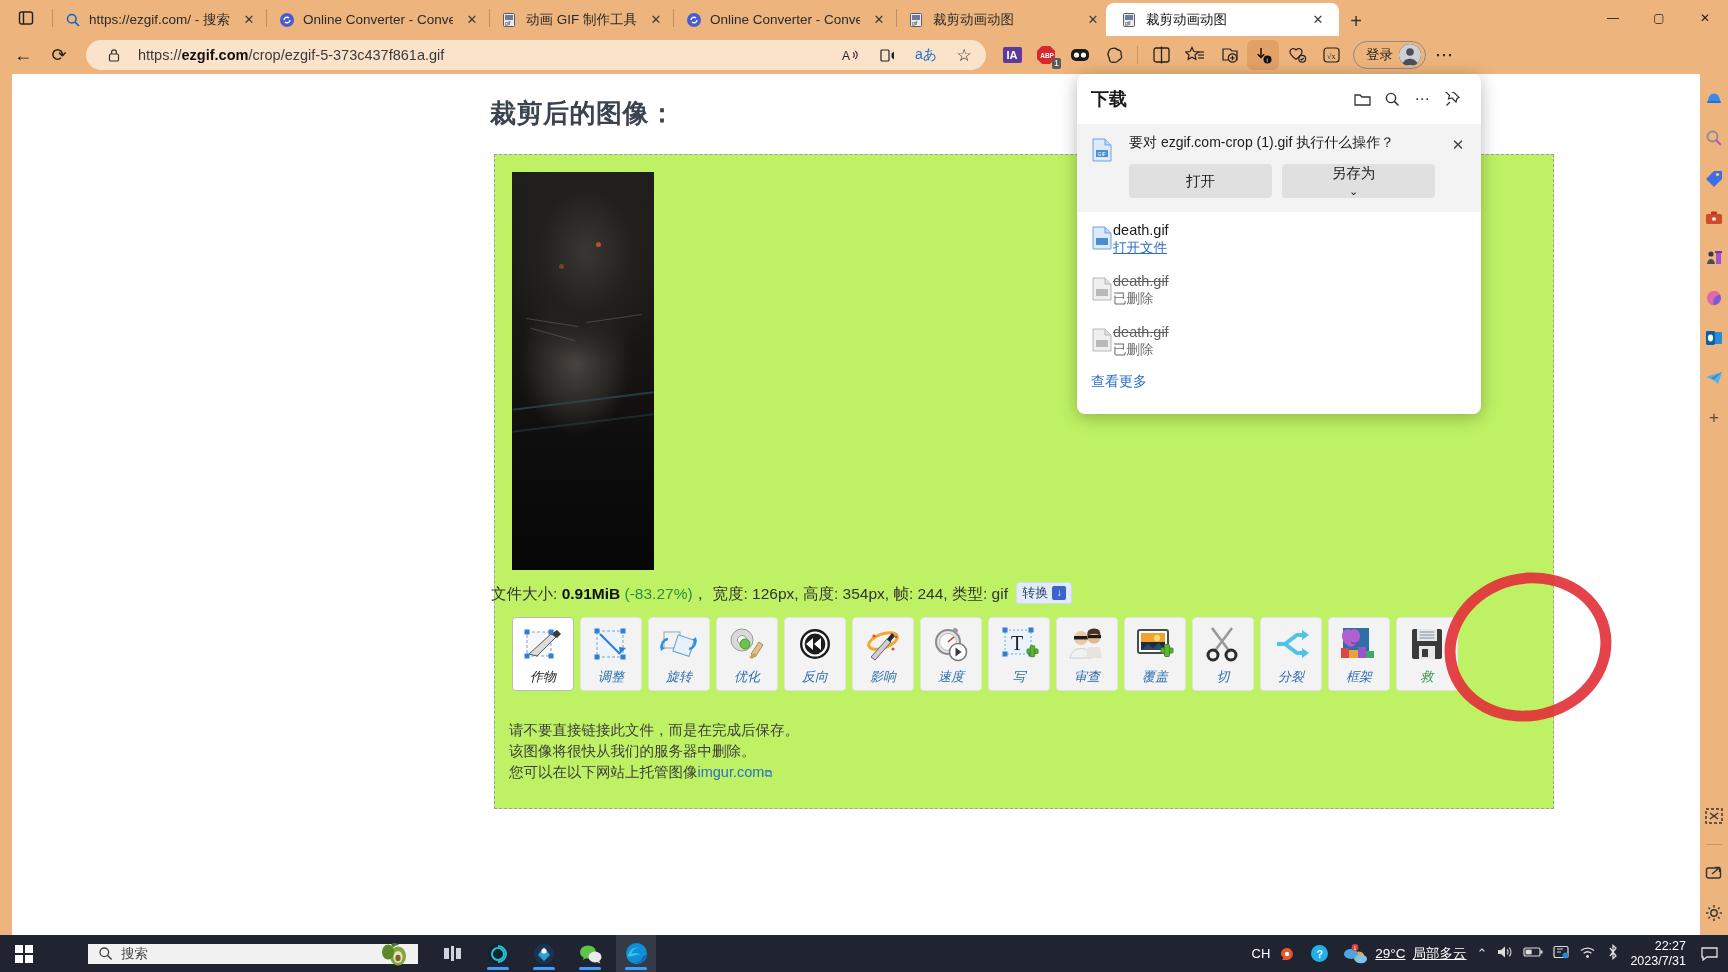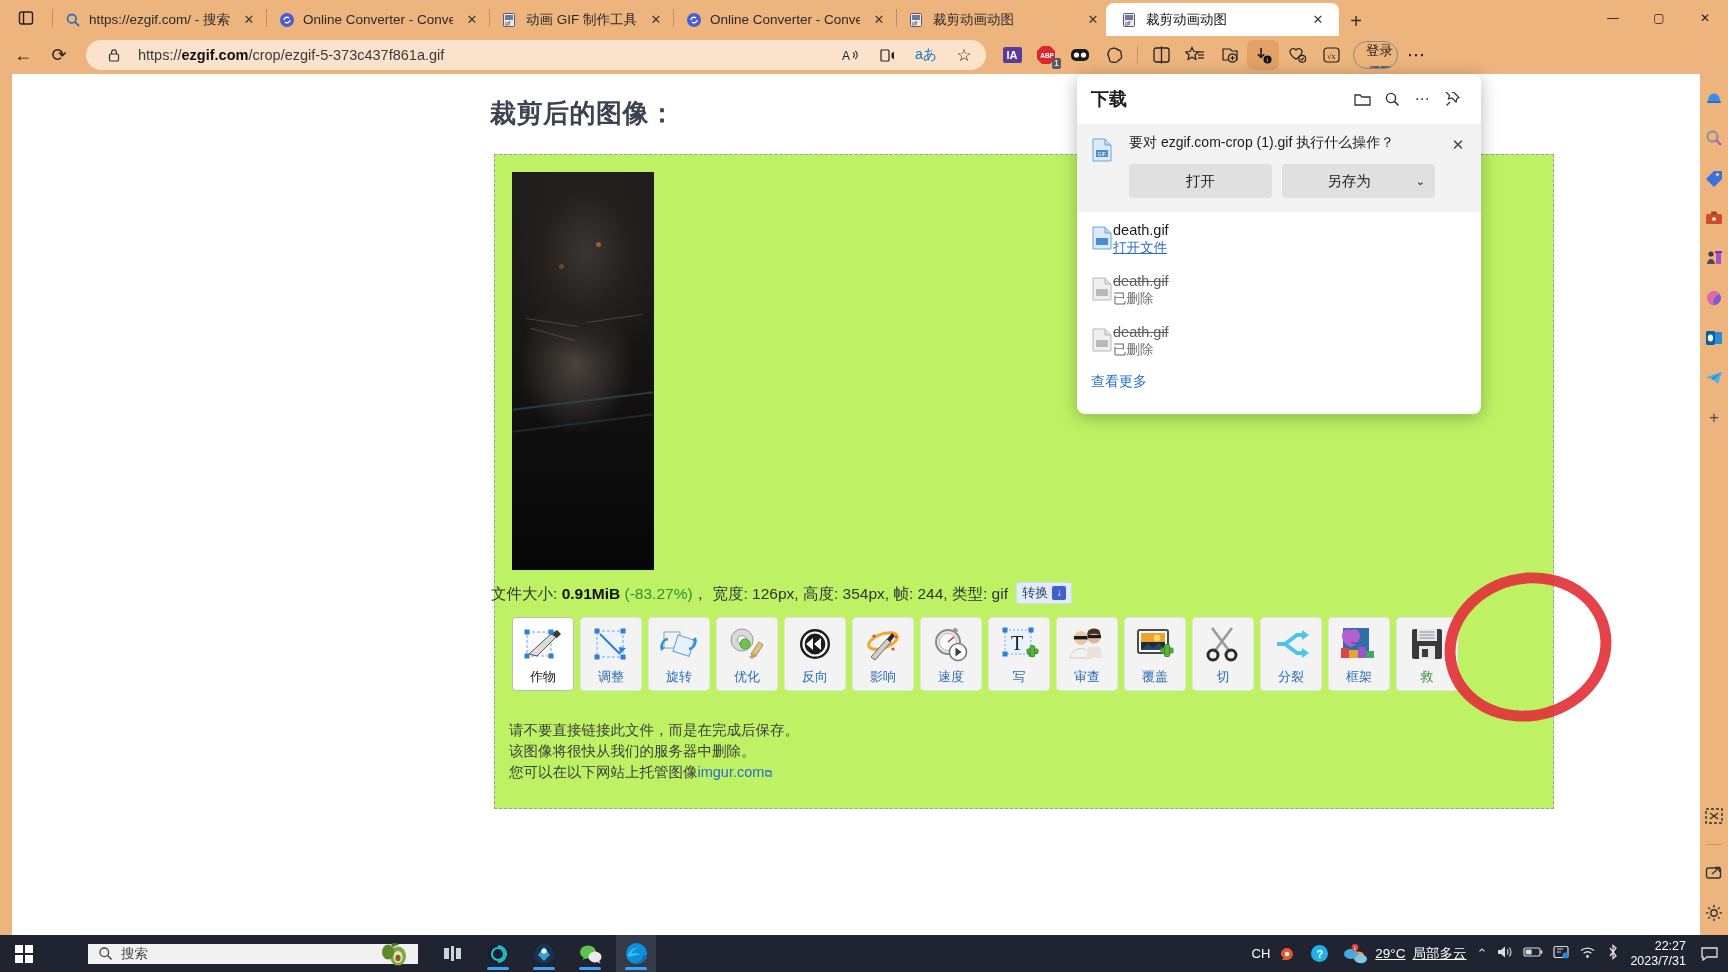--- a/index.html
+++ b/index.html
@@ -44,21 +44,21 @@
   }
   .omnibox .url { flex: 1; font-size: 14.5px; color: #3b3b3b; white-space: nowrap; overflow: hidden; }
   .omnibox .url b { color: #111; font-weight: 700; }
   .omni-icon { width: 28px; height: 26px; display: flex; align-items: center; justify-content: center; border-radius: 5px; color: #222; }
   .ext-row { display: flex; align-items: center; gap: 2px; margin-left: 8px; }
   .ext { width: 32px; height: 30px; border-radius: 6px; display: flex; align-items: center; justify-content: center; position: relative; }
   .vsep { width: 1px; height: 18px; background: #c79563; margin: 0 5px; }
   .ext.active { background: #e2a166; }
   .signin {
     height: 28px; border: 1px solid #8a8a8a; border-radius: 16px; display: flex; align-items: center;
-    gap: 6px; padding: 0 4px 0 12px; font-size: 13.5px; color: #1b1b1b; margin-left: 4px; flex-direction: column;
+    gap: 6px; padding: 0 4px 0 12px; font-size: 13.5px; color: #1b1b1b; margin-left: 4px;
   }
   .avatar { width: 22px; height: 22px; border-radius: 50%; background: #5b5f6b; display: block; }
   .badge-num {
     position: absolute; right: 1px; bottom: 1px; background: #5a5a5a; color: #fff; font-size: 9px;
     border-radius: 2px; padding: 0 2px; line-height: 11px;
   }
 
   
   .viewport { position: absolute; left: 12px; top: 74px; width: 1700px; height: 861px; background: #fff; overflow: hidden; }
   .rail { position: absolute; right: 0; top: 74px; width: 28px; height: 861px; background: #edb47d;
@@ -94,21 +94,21 @@
     border-radius: 3px; padding: 1px 5px; font-size: 13px; color: #2a3f63; margin-left: 4px; vertical-align: 2px;
   }
   .dl-glyph { display: inline-block; width: 14px; height: 14px; border-radius: 2px; background: #3b63c9; color: #fff;
     font-size: 10px; line-height: 14px; text-align: center; }
 
   .toolstrip { position: absolute; left: 500px; top: 617px; display: flex; gap: 6px; }
   .tool { width: 62px; height: 74px; background: #f3f3f3; border: 1px solid #e3e3e3; border-radius: 4px;
     display: flex; flex-direction: column; align-items: center; justify-content: flex-start; padding-top: 5px; }
   .tool.sel { background: #fff; border: 1px solid #bbb; }
   .tool .ti { width: 46px; height: 42px; display: flex; align-items: center; justify-content: center; font-size: 28px; line-height: 1; }
-  .tool .tl { margin-top: 3px; font-size: 13px; color: #2b6cb0; }
+  .tool .tl { margin-top: 3px; font-size: 13px; color: #2b6cb0; font-style: italic; }
   .tool.sel .tl { color: #222; }
   .tool.save .tl { color: #2f8f3e; }
 
   .notes { position: absolute; left: 497px; top: 720px; font-size: 14.5px; color: #3d3d3d; line-height: 21px; }
   .notes a { color: #2a6fc9; text-decoration: none; }
   .ext-link { font-size: 11px; color: #2a6fc9; }
 
   
   .redcircle {
     position: absolute; left: 1432px; top: 573px; width: 168px; height: 148px;
@@ -124,21 +124,21 @@
   .dlhead { height: 50px; display: flex; align-items: center; padding: 16px 14px; }
   .dlhead .t { font-size: 18px; font-weight: 700; color: #1b1b1b; flex: 1; }
   .dlhead .hi { width: 30px; height: 30px; display: flex; align-items: center; justify-content: center; border-radius: 5px; font-size: 15px; color: #333; }
   .dlprompt { background: #f3f3f3; padding: 10px 14px 14px 14px; position: relative; }
   .dlprompt .q { font-size: 14px; color: #1b1b1b; padding-left: 38px; }
   .dlprompt .closep { position: absolute; right: 10px; top: 8px; width: 26px; height: 26px; display: flex;
     align-items: center; justify-content: center; font-size: 15px; color: #444; border-radius: 4px; }
   .dlbtns { display: flex; gap: 10px; margin-top: 12px; padding-left: 38px; padding-right: 32px; }
   .dlbtn { flex: 1; height: 34px; background: #e0e0e0; border: none; border-radius: 4px; font-size: 14.5px;
     color: #1b1b1b; display: flex; align-items: center; justify-content: center; font-family: inherit; }
-  .dlbtn.split { justify-content: space-between; padding: 0 10px 0 0; }
+  .dlbtn.split { justify-content: space-between; padding: 0 10px 0 0; flex-direction: column; }
   .dlbtn.split span.lbl { flex: 1; text-align: center; }
   .dlbtn.split span.chev { font-size: 11px; }
   .dlitem { display: flex; align-items: flex-start; padding: 10px 14px 6px 14px; }
   .fileicon { width: 22px; height: 24px; flex: 0 0 22px; margin-top: 4px; }
   .dlitem .nm { font-size: 14.5px; color: #1b1b1b; }
   .dlitem.del .nm { color: #5e5e5e; text-decoration: line-through; }
   .dlitem .sub { font-size: 13.5px; color: #6b6b6b; margin-top: 1px; }
   .dlitem .sub.link { color: #2a6fc9; text-decoration: underline; }
   .dlmore { padding: 8px 14px 12px 14px; font-size: 14px; color: #2a6fc9; }
 

